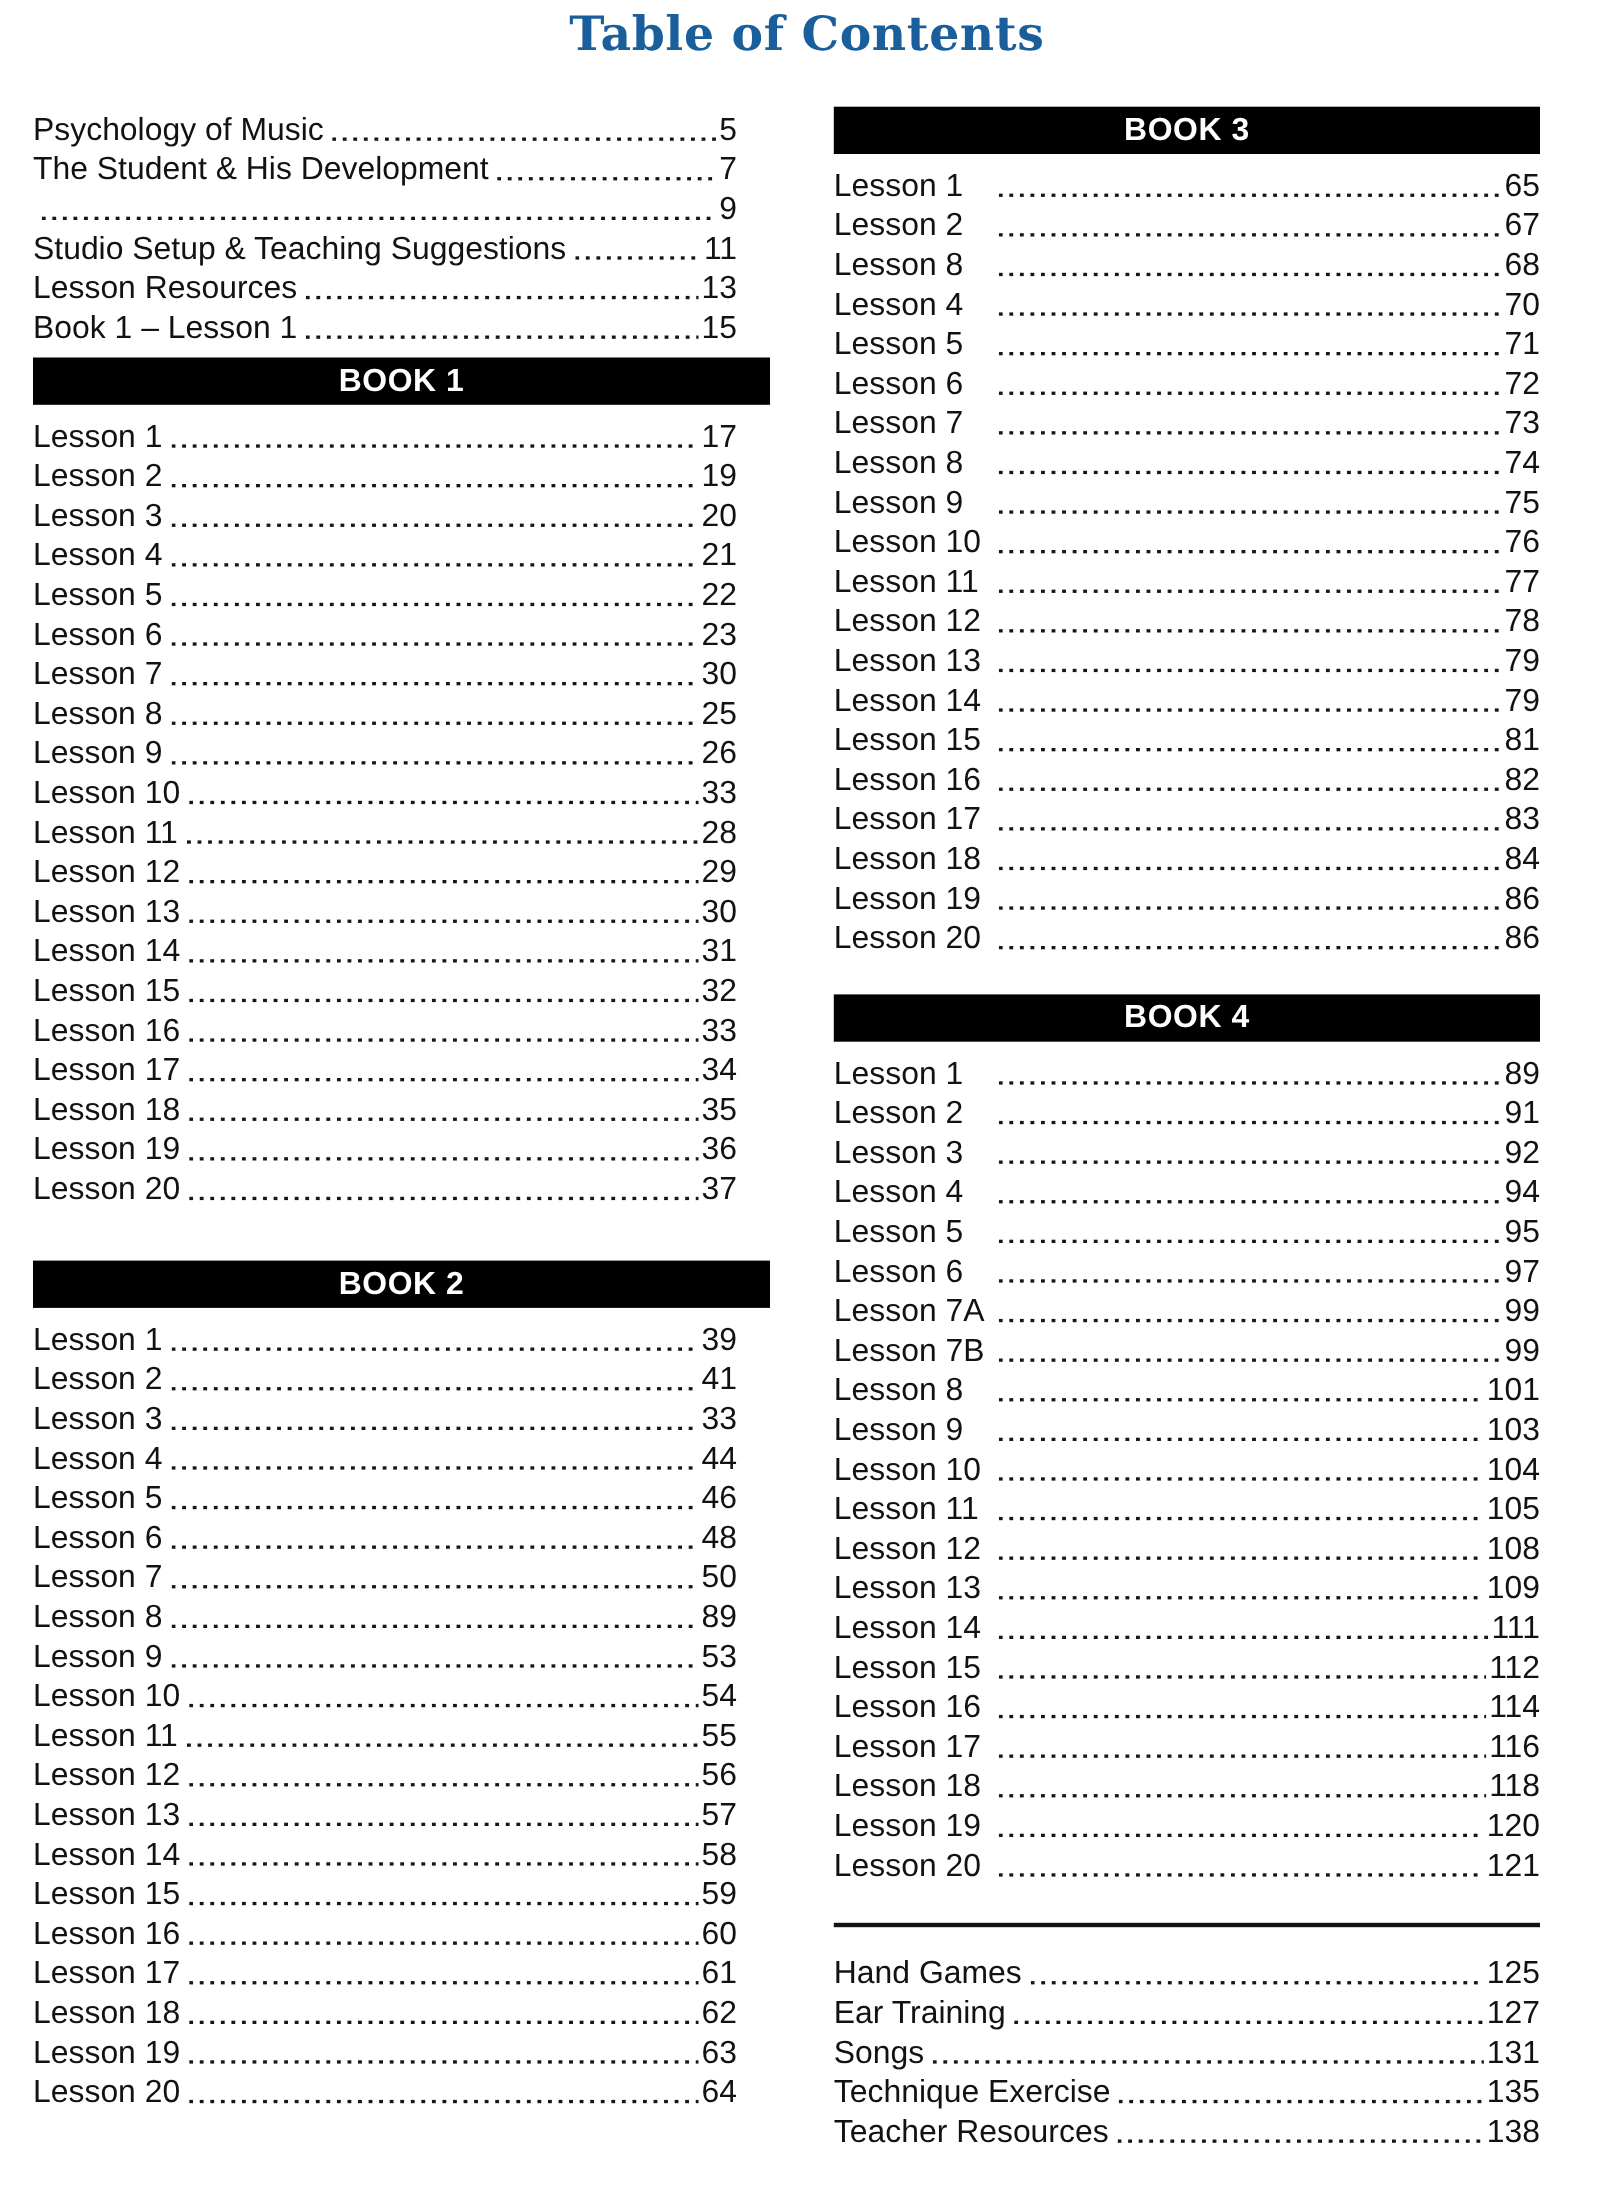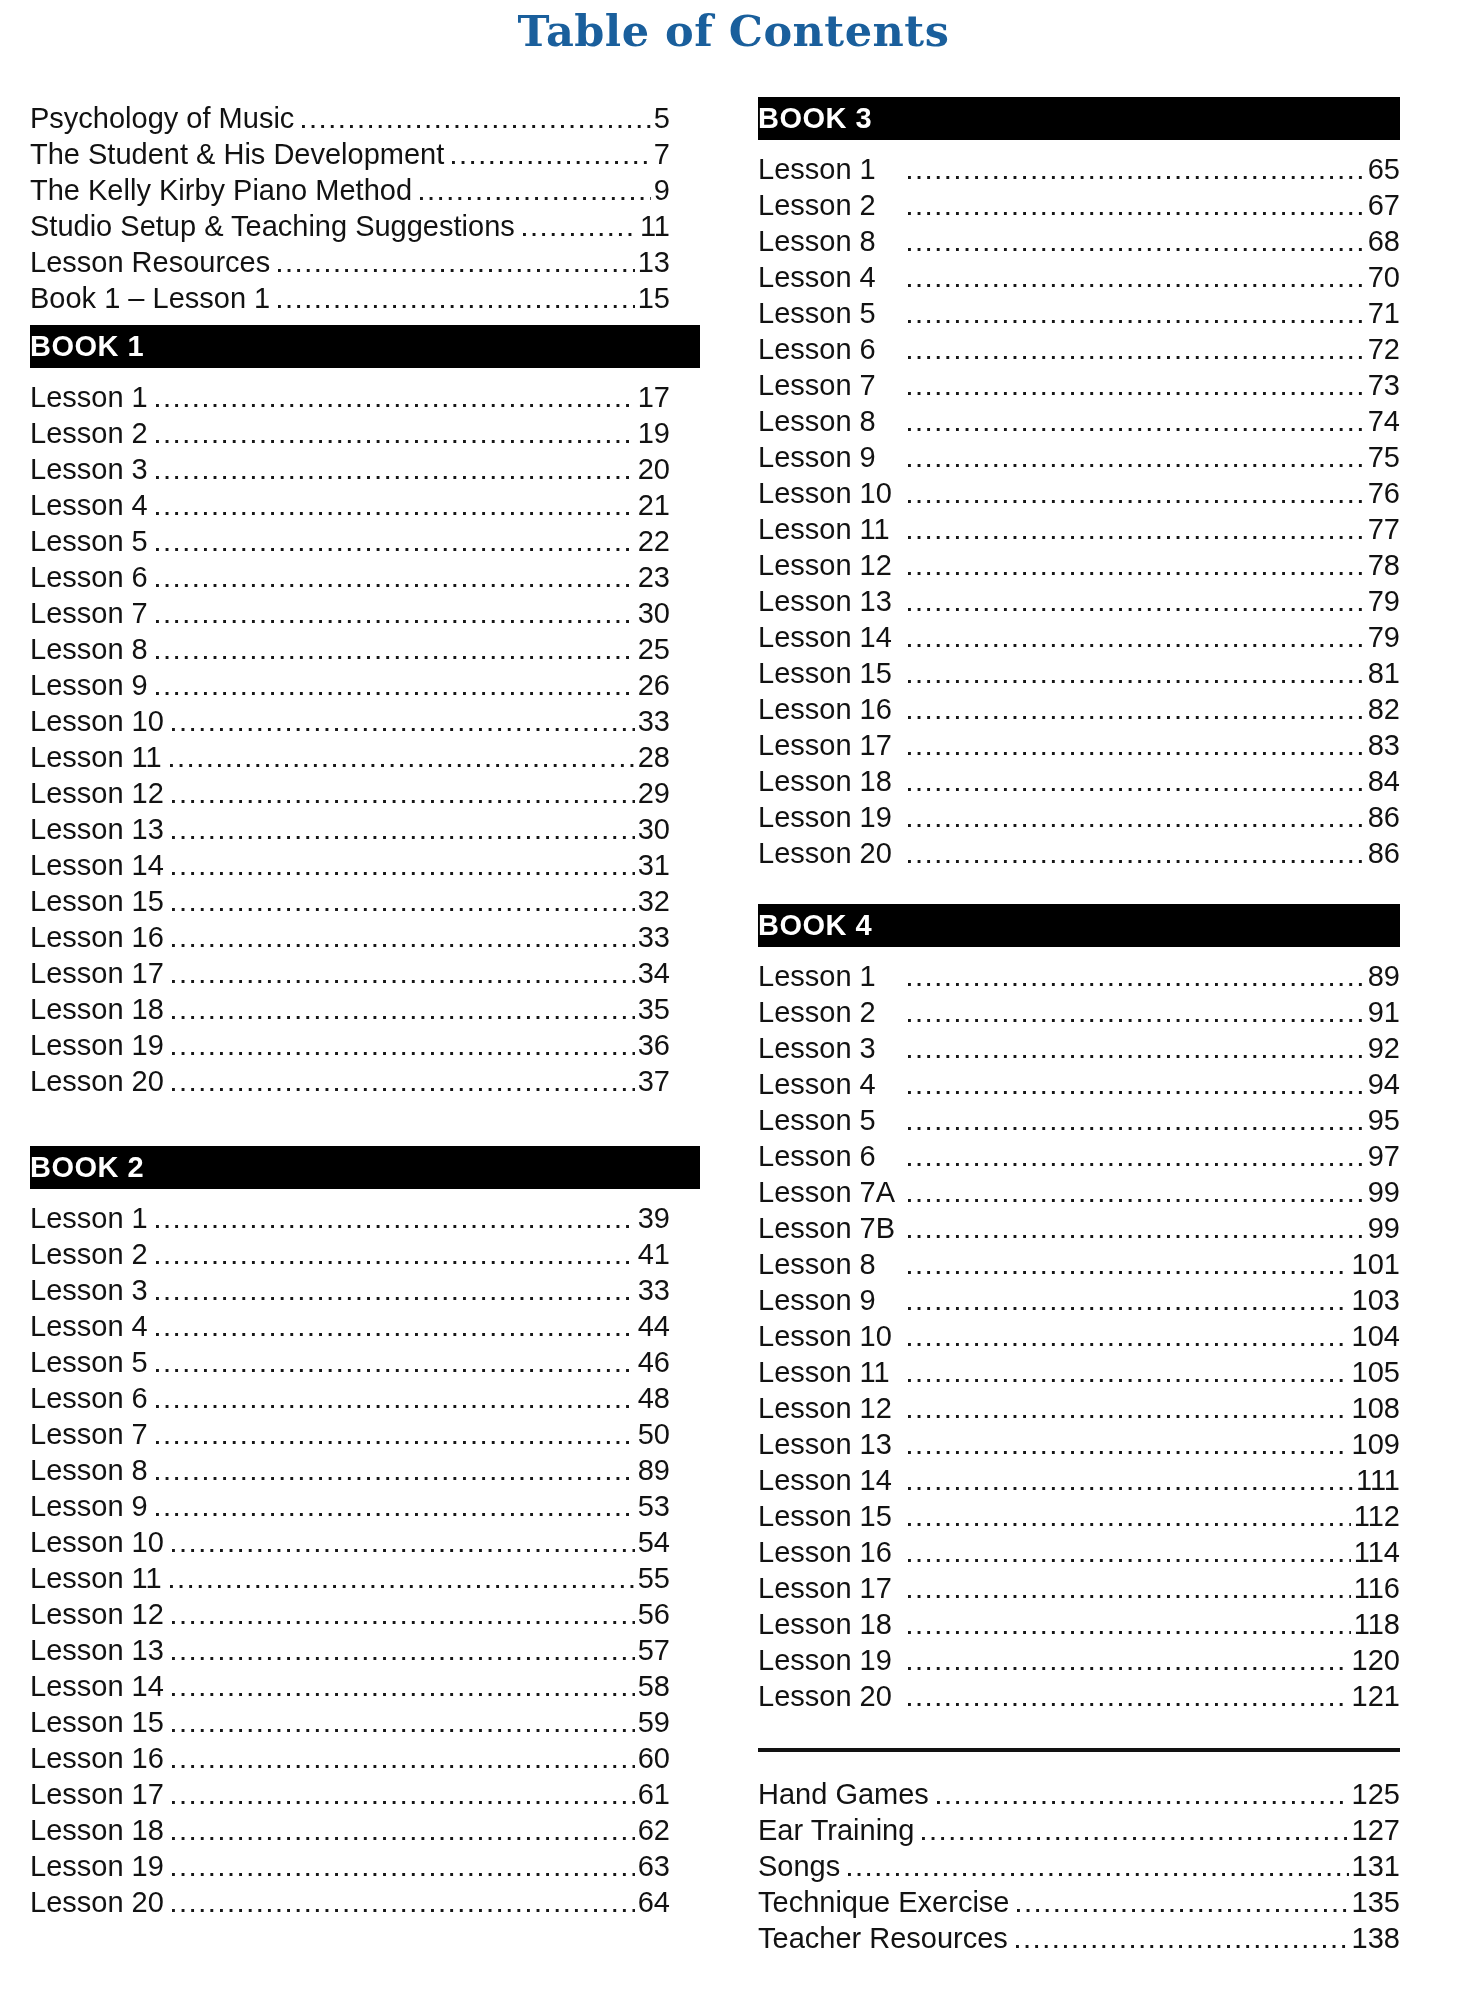--- a/index.html
+++ b/index.html
@@ -52,21 +52,21 @@
   
   #col-left .book-rows .label{min-width:115px;}
   #col-right .book-rows .label{min-width:142px;}
 
   .book-bar{
     height:43px;
     background:#000000;
     color:#ffffff;
     display:flex;
     align-items:center;
-    justify-content:flex-start;
+    justify-content:center;
     font-weight:700;
     font-size:29px;
     letter-spacing:0.5px;
   }
   .book-rows{margin-top:11px;}
   #col-left .book.first{margin-top:9px;}
   #col-left .book.second{margin-top:47px;}
   #col-right .book.first{margin-top:0;}
   #col-right .book.second{margin-top:33px;}
 
@@ -90,21 +90,20 @@
     <span class="label">Psychology of Music</span>
     <span class="leader"></span>
     <span class="page-num">5</span>
   </div>
         <div class="row">
     <span class="label">The Student &amp; His Development</span>
     <span class="leader"></span>
     <span class="page-num">7</span>
   </div>
         <div class="row">
-    <span class="label">The Kelly Kirby Piano Method</span>
     <span class="leader"></span>
     <span class="page-num">9</span>
   </div>
         <div class="row">
     <span class="label">Studio Setup &amp; Teaching Suggestions</span>
     <span class="leader"></span>
     <span class="page-num">11</span>
   </div>
         <div class="row">
     <span class="label">Lesson Resources</span>

